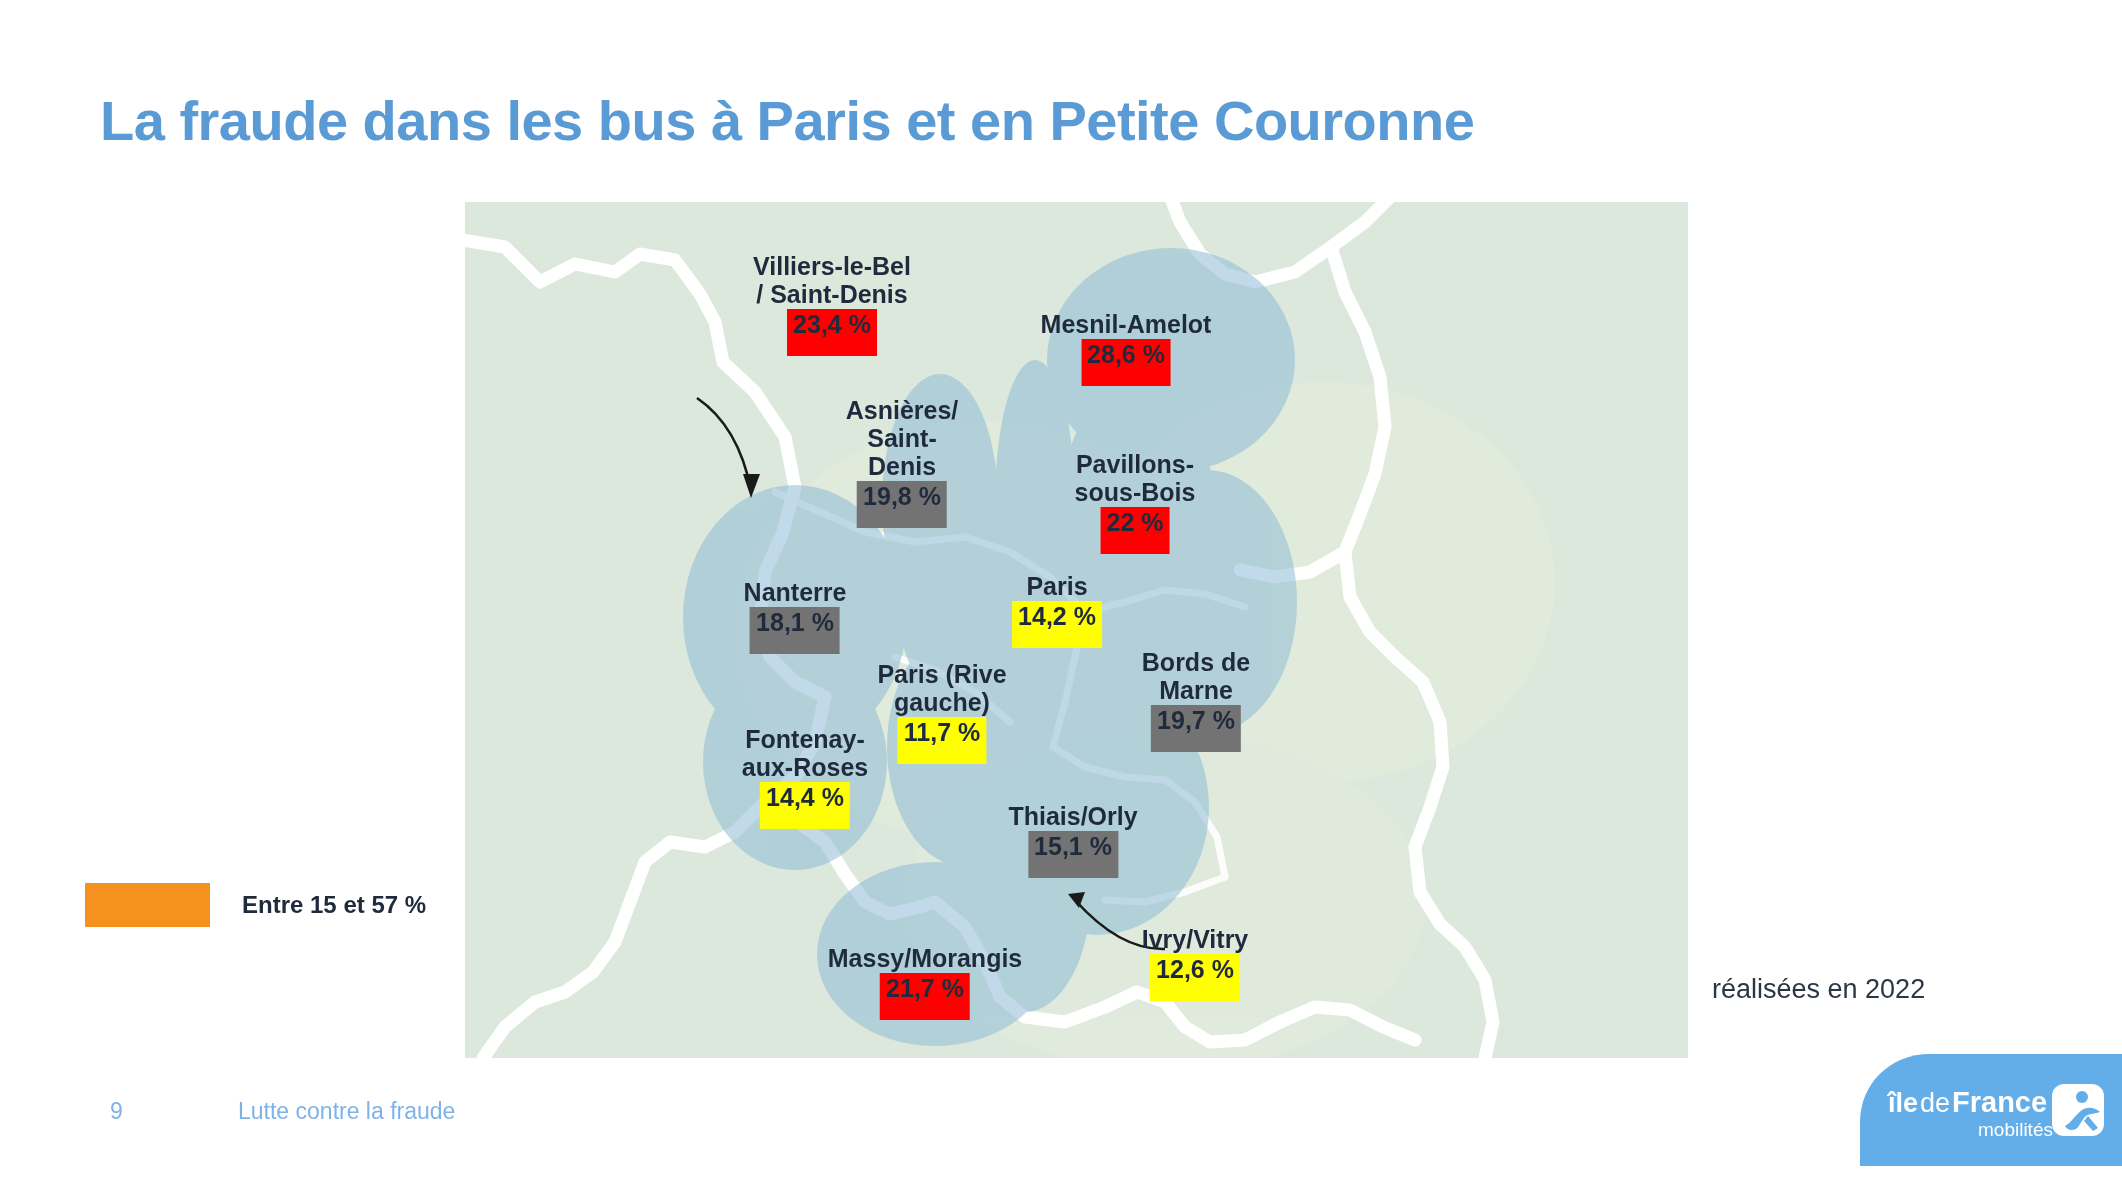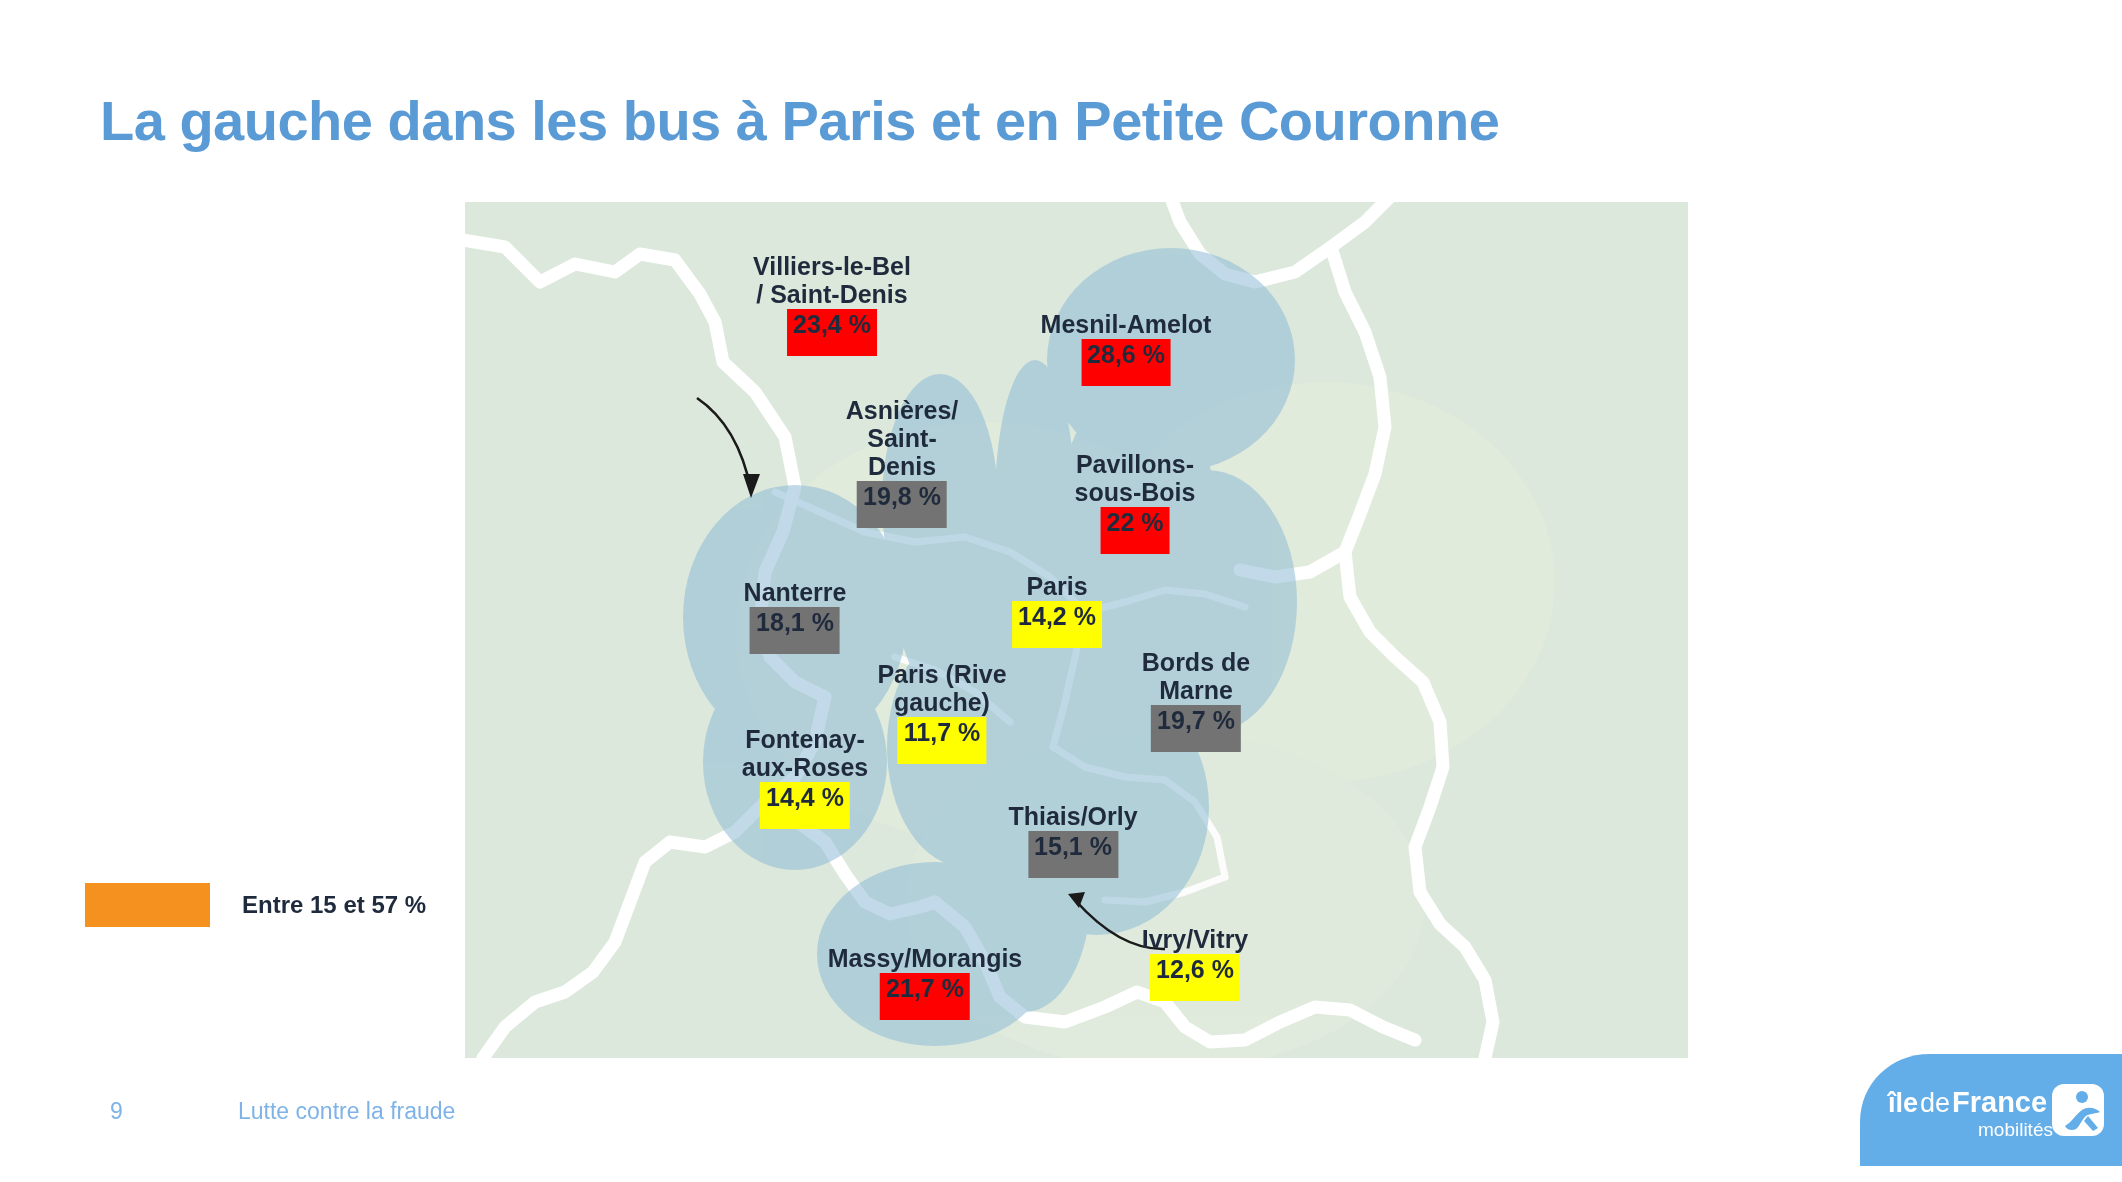--- a/index.html
+++ b/index.html
@@ -131,21 +131,21 @@
     position: absolute;
     right: 0;
     bottom: 0;
     width: 262px;
     height: 128px;
   }
 </style>
 </head>
 <body>
 
-<div class="slide-title">La gauche dans les bus à Paris et en Petite Couronne</div>
+<div class="slide-title">La fraude dans les bus à Paris et en Petite Couronne</div>
 
 <div class="map-panel">
 
   <svg class="map-svg" viewBox="0 0 1223 856" preserveAspectRatio="none">
     <defs>
       <clipPath id="panelClip">
         <rect x="0" y="0" width="1223" height="856"></rect>
       </clipPath>
     </defs>
 
@@ -291,20 +291,21 @@
 
   <div class="legend-row">
     <div class="legend-swatch" style="background: rgb(245, 145, 30);"></div>
     <div class="legend-label">Entre 15 et 57 %</div>
   </div>
 
 
 </div>
 
 <div class="source-note">
+  <span>réalisées en 2022</span>
 </div>
 
 <div class="footer-page">9</div>
 <div class="footer-caption">Lutte contre la fraude</div>
 
 <div class="logo">
   <svg viewBox="0 0 262 112" width="262" height="112">
     <path d="M 70 0 C 30 0 0 30 0 68 L 0 112 L 262 112 L 262 0 Z" fill="#63AEE8"></path>
     <text x="28" y="58" font-family="Liberation Sans, sans-serif" font-size="27" font-weight="bold" fill="#ffffff" id="logo-ile">île</text>
     <text x="60" y="58" font-family="Liberation Sans, sans-serif" font-size="27" fill="#ffffff" id="logo-de">de</text>

